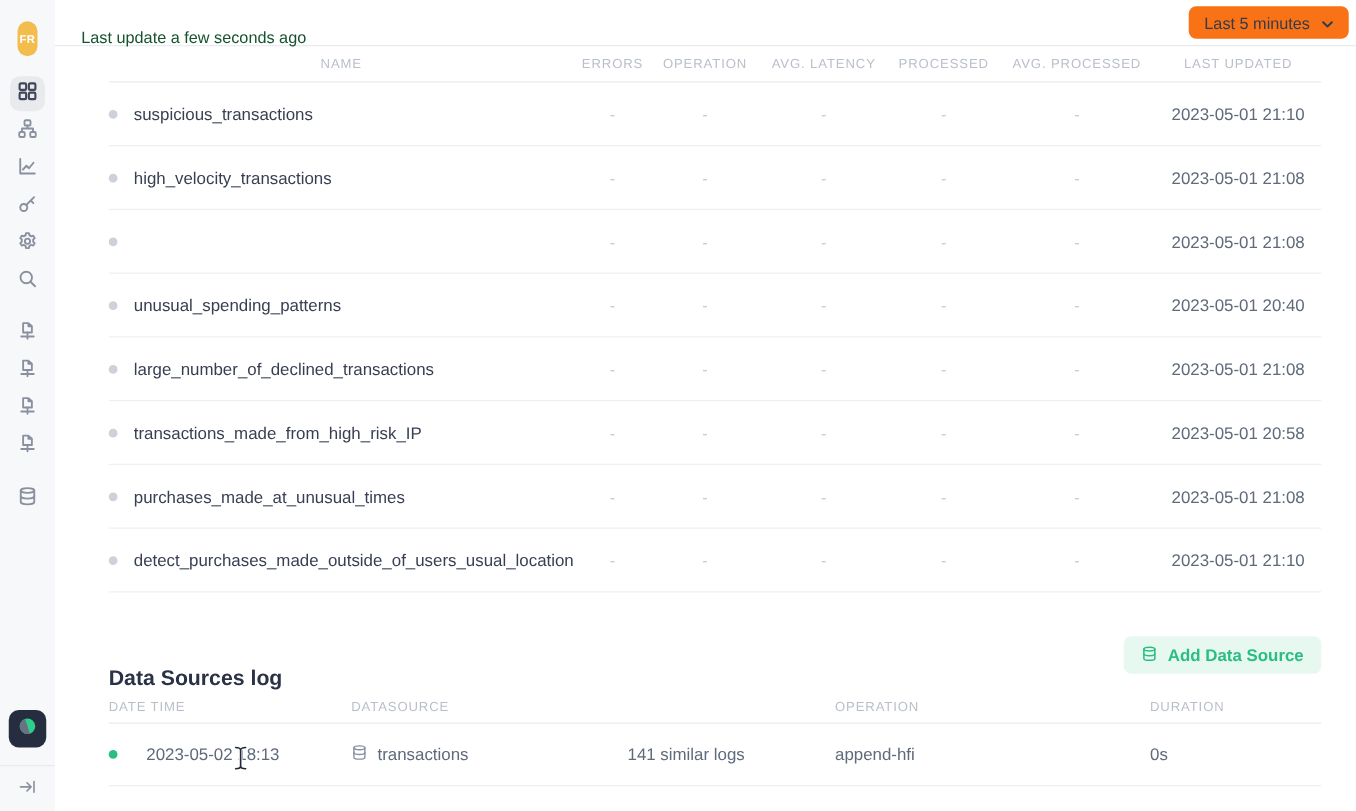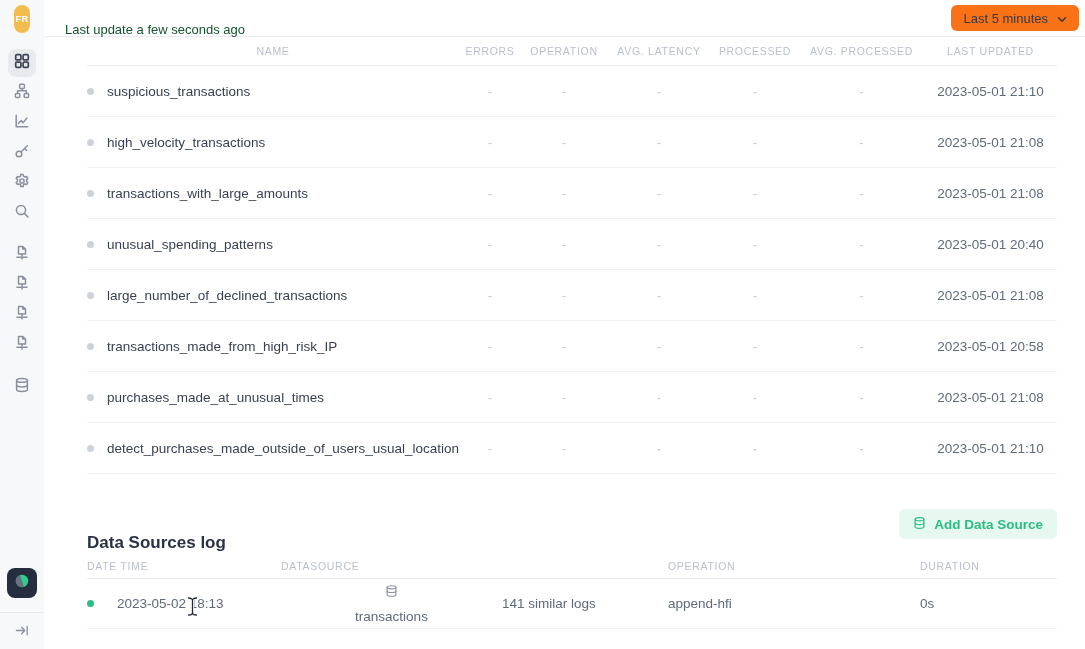--- a/index.html
+++ b/index.html
@@ -9,21 +9,21 @@
     background:#ffffff; display:flex; position:relative;
   }
   
   .sidebar {
     width:44px; background:#f7f8f9; flex-shrink:0;
     display:flex; flex-direction:column; align-items:center; height:649px;
   }
   .logo {
     width:16px; height:28px; border-radius:8px; background:#f3bd4d;
     color:#fff; font-size:9px; font-weight:bold; letter-spacing:.4px;
-    display:flex; align-items:center; justify-content:center; margin-top:5px;
+    display:flex; align-items:center; justify-content:center; margin-top:17px;
     cursor:pointer;
   }
   .nav-icon {
     width:28px; height:28px; border-radius:8px; margin-top:2px;
     display:flex; align-items:center; justify-content:center; cursor:pointer;
   }
   .nav-icon.first { margin-top:16px; }
   .nav-icon.group-start { margin-top:14px; }
   .nav-icon.active { background:#e8eaee; }
   .nav-icon svg { stroke:#8a90a0; fill:none; stroke-width:1.5; stroke-linecap:round; stroke-linejoin:round; }
@@ -84,21 +84,21 @@
 
   .ds-thead, .ds-row {
     display:grid;
     grid-template-columns:194px 221px 166px 252px 1fr;
     align-items:center;
   }
   .ds-thead { height:25px; margin-top:15px; border-bottom:1px solid #e9ebef; }
   .ds-row { height:50px; border-bottom:1px solid #eef0f3; font-size:13.5px; color:#5f6a7a; cursor:pointer; }
   .dt-cell { display:flex; align-items:center; gap:23px; white-space:nowrap; }
   .green-dot { width:7px; height:7px; border-radius:50%; background:#2cbd82; flex-shrink:0; }
-  .source-cell { display:flex; align-items:center; gap:8px; white-space:nowrap;flex-direction:column; }
+  .source-cell { display:flex; align-items:center; gap:8px; white-space:nowrap; }
   .source-cell svg { stroke:#8a90a0; fill:none; stroke-width:1.4; stroke-linecap:round; stroke-linejoin:round; }
 
   
   .mouse-cursor { position:absolute; left:186px; top:596px; z-index:10; pointer-events:none; }
 </style>
 </head>
 <body>
 
 <div class="sidebar">
   <div class="logo">FR</div>
@@ -236,21 +236,20 @@
         <span class="dash">-</span>
         <span class="dash">-</span>
         <span class="dash">-</span>
         <span class="dash">-</span>
         <span class="dash">-</span>
         <span class="ts">2023-05-01 21:08</span>
       </div>
       <div class="trow">
         <div class="name-cell">
             <span class="dot"></span>
-            <span>transactions_with_large_amounts</span>
           </div>
         <span class="dash">-</span>
         <span class="dash">-</span>
         <span class="dash">-</span>
         <span class="dash">-</span>
         <span class="dash">-</span>
         <span class="ts">2023-05-01 21:08</span>
       </div>
       <div class="trow">
         <div class="name-cell">

